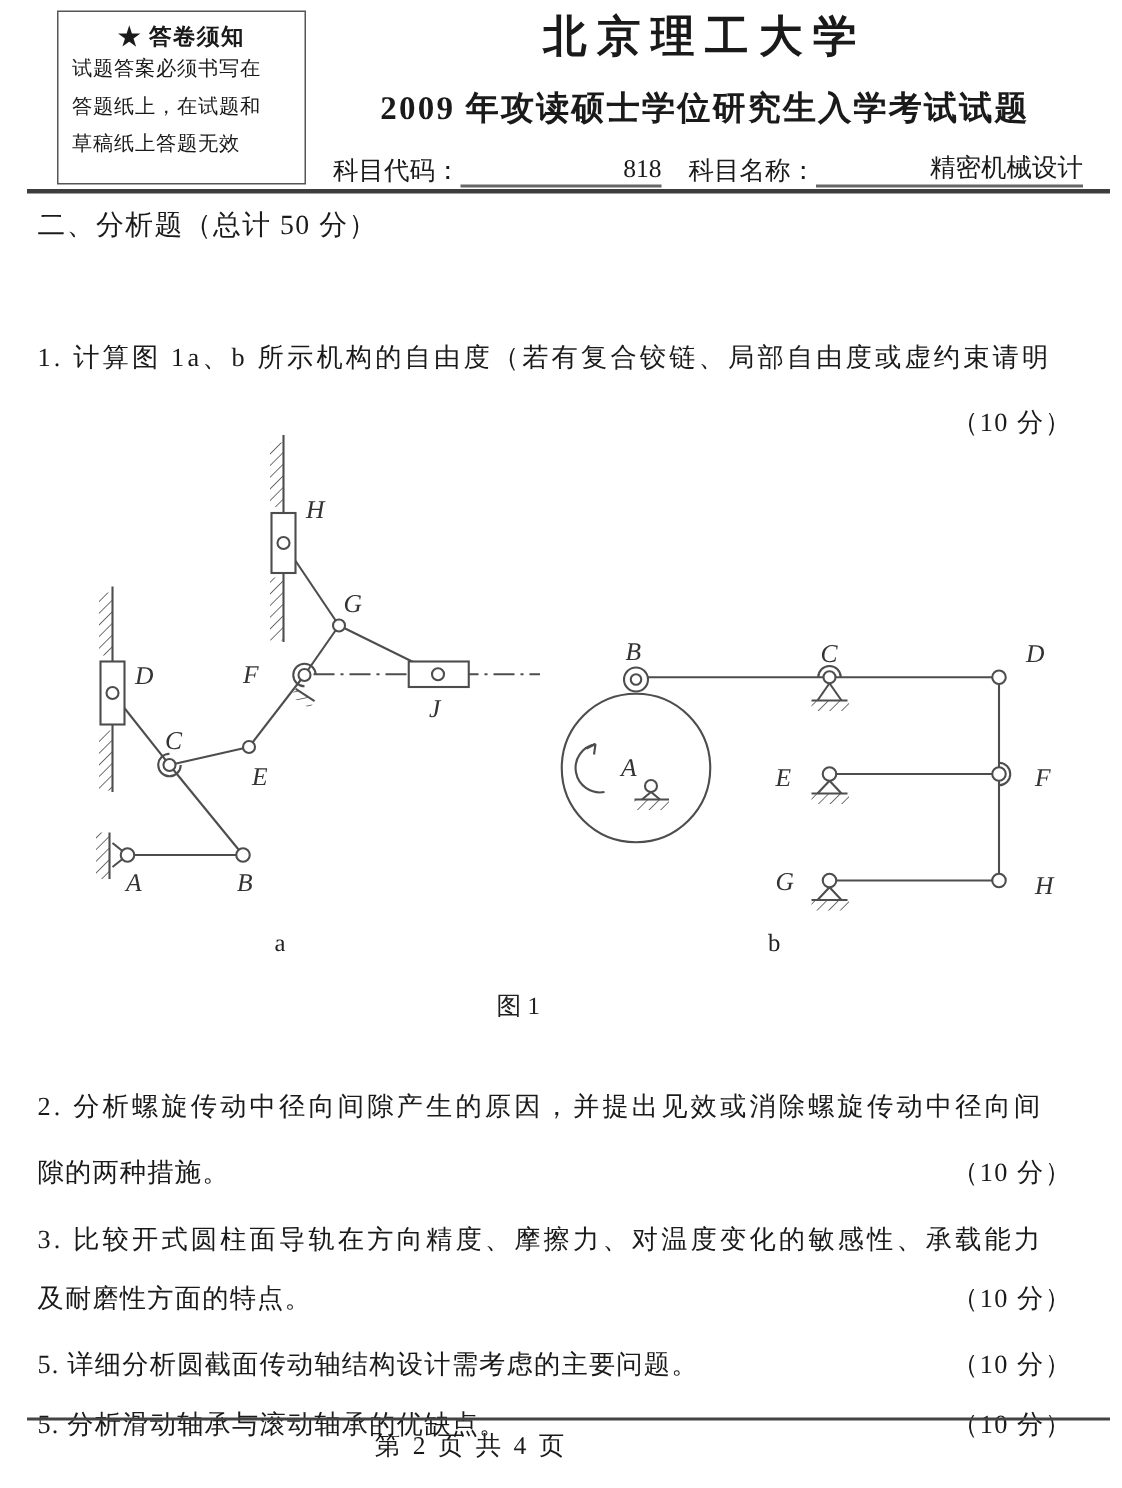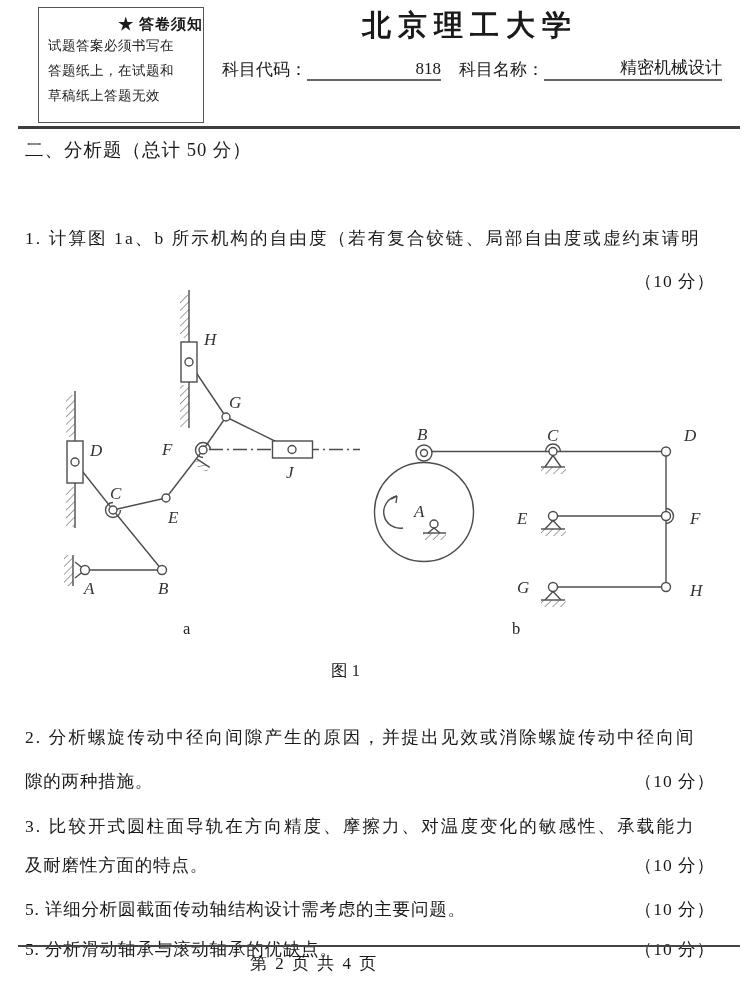--- a/index.html
+++ b/index.html
@@ -6,21 +6,21 @@
   .page{
     position:relative;width:748px;height:992px;background:#ffffff;
     margin:0 auto;overflow:hidden;
     font-family:"Liberation Serif","DejaVu Serif",serif;color:#1a1a1a;
   }
   
   .notice-box{
     position:absolute;left:38px;top:7px;width:166px;height:116px;
     border:1.5px solid #555;box-sizing:border-box;background:#fff;
   }
-  .notice-title{margin-top:7px;text-align:right;font-weight:bold;font-size:15px;letter-spacing:1px;}
+  .notice-title{margin-top:7px;text-align:center;font-weight:bold;font-size:15px;letter-spacing:1px;}
   .notice-line{font-size:13.5px;line-height:1.85;padding:0 9px;letter-spacing:0.5px;}
   .header-right{position:absolute;left:200px;top:8px;width:540px;text-align:center;}
   .university{font-size:29px;font-weight:bold;letter-spacing:7px;line-height:1.2;}
   .subtitle{font-size:22px;font-weight:bold;letter-spacing:1.5px;margin-top:14px;}
   .subject-line{margin-top:13px;font-size:17px;text-align:left;padding-left:22px;white-space:nowrap;}
   .blank{display:inline-block;border-bottom:2px solid #666;text-align:right;font-size:17px;vertical-align:bottom;}
   .blank.code{width:134px;}
   .blank.name{width:178px;margin-right:0;}
   .subject-gap{display:inline-block;width:18px;}
   .header-divider{position:absolute;left:18px;top:126px;width:722px;height:2.5px;background:#3d3d3d;}
@@ -47,20 +47,21 @@
 
   <div class="notice-box">
     <div class="notice-title">★ 答卷须知</div>
     <div class="notice-line">试题答案必须书写在</div>
     <div class="notice-line">答题纸上，在试题和</div>
     <div class="notice-line">草稿纸上答题无效</div>
   </div>
 
   <div class="header-right">
     <div class="university">北京理工大学</div>
+    <div class="subtitle">2009 年攻读硕士学位研究生入学考试试题</div>
     <div class="subject-line">
       <span>科目代码：</span><span class="blank code">818</span><span class="subject-gap"></span><span>科目名称：</span><span class="blank name">精密机械设计</span>
     </div>
   </div>
 
   <div class="header-divider"></div>
 
   <div class="section-heading">二、分析题（总计 50 分）</div>
 
   <div class="tline just" style="top:206px">1.  计算图 1a、b 所示机构的自由度（若有复合铰链、局部自由度或虚约束请明</div>

